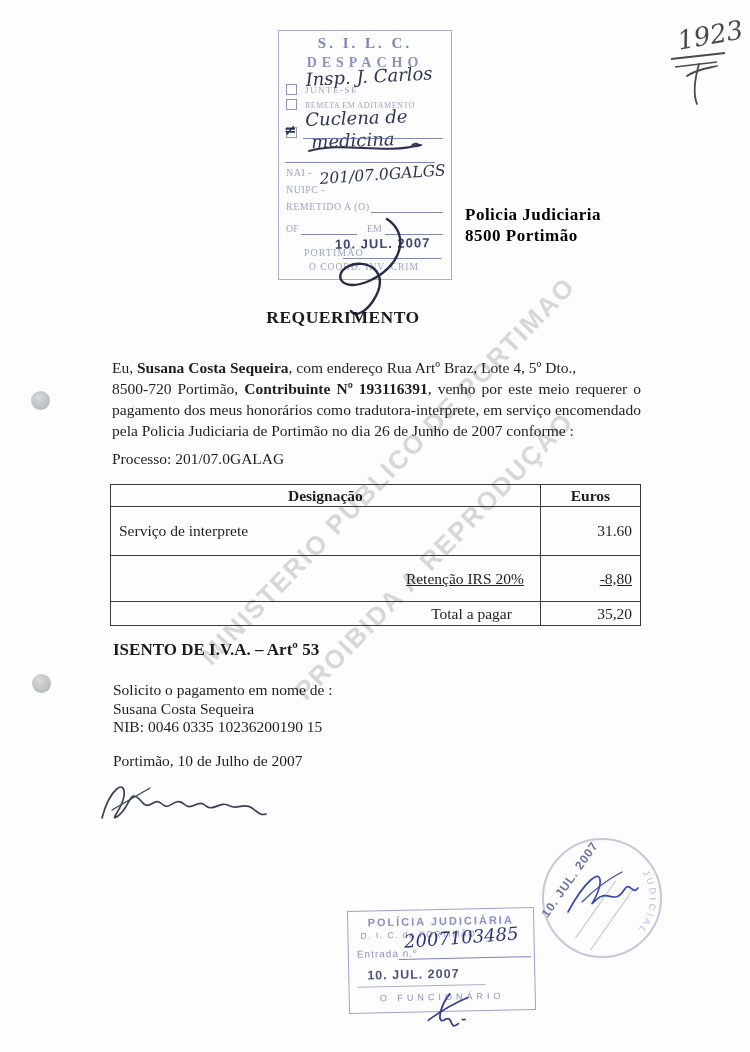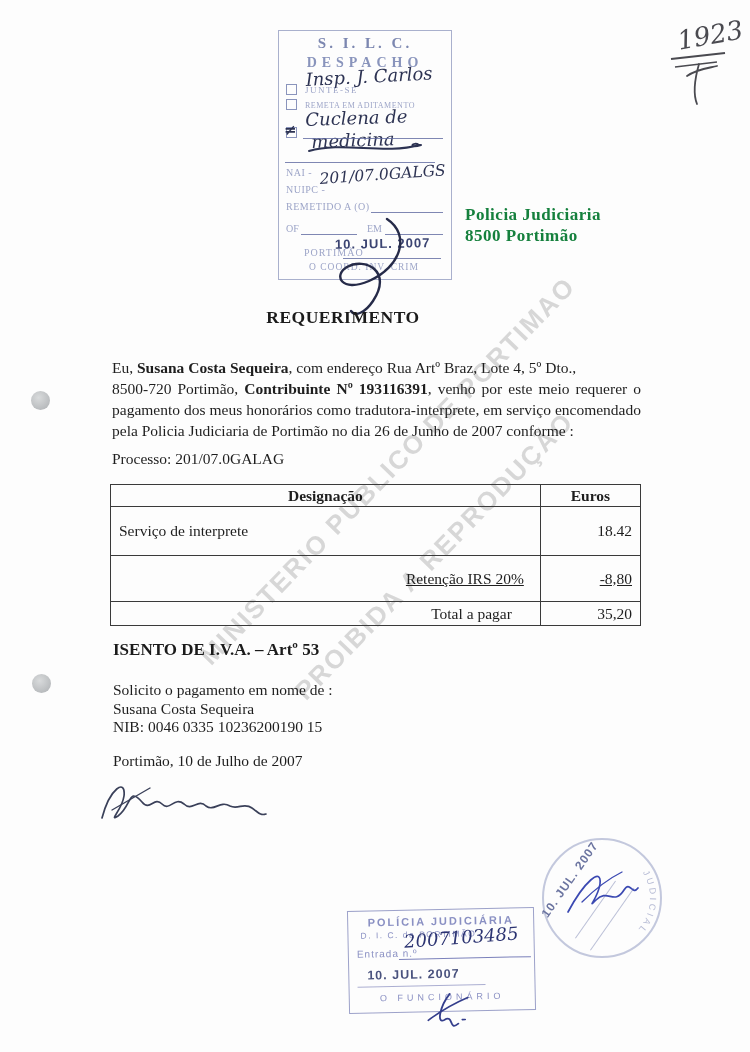--- a/index.html
+++ b/index.html
@@ -51,21 +51,21 @@
   .ds-em { left:88px; top:192px; font-size:10px; } .ds-l-em { left:106px; top:203px; width:58px; }
   .ds-portimao { left:25px; top:216px; font-size:10px; letter-spacing:1px; }
   .ds-l-port { left:64px; top:227px; width:98px; }
   .ds-date { left:56px; top:205px; font-size:13px; font-weight:700; letter-spacing:1px;
              color:#3b4472; transform:rotate(-1deg); font-family:"Liberation Sans", sans-serif; }
   .ds-coord { left:30px; top:231px; font-size:9.5px; letter-spacing:1px; }
   .ds-sign { left:28px; top:182px; overflow:visible; }
 
   
   .pjgray { position:absolute; left:465px; top:204px; font-weight:700; font-size:17px;
-            line-height:21px; color:#15803d; letter-spacing:.5px; }
+            line-height:21px; color:#000000; letter-spacing:.5px; }
 
   
   .wm { position:absolute; font-family:"Liberation Sans", sans-serif; font-weight:700;
         font-size:26px; letter-spacing:2px; color:rgba(168,168,168,.45);
         transform-origin:0 50%; white-space:nowrap; pointer-events:none; }
   .wm1 { left:205px; top:645px; transform:rotate(-46deg); }
   .wm2 { left:300px; top:680px; transform:rotate(-46deg); }
 
   .title { position:absolute; left:0; top:307px; width:686px; text-align:center;
            font-weight:700; font-size:17.5px; letter-spacing:.5px; color:#1b1b1b; }
@@ -195,21 +195,21 @@
 
   <div class="processo">Processo: 201/07.0GALAG</div>
 
   <div class="feetable">
     <div class="trow thead">
       <div class="tc1">Designação</div>
       <div class="tc2">Euros</div>
     </div>
     <div class="trow tr1">
       <div class="tc1">Serviço de interprete</div>
-      <div class="tc2">18.42</div>
+      <div class="tc2">31.60</div>
     </div>
     <div class="trow tr2">
       <div class="tc1">Retenção IRS 20%</div>
       <div class="tc2">-8,80</div>
     </div>
     <div class="trow tr3">
       <div class="tc1">Total a pagar</div>
       <div class="tc2">35,20</div>
     </div>
   </div>

